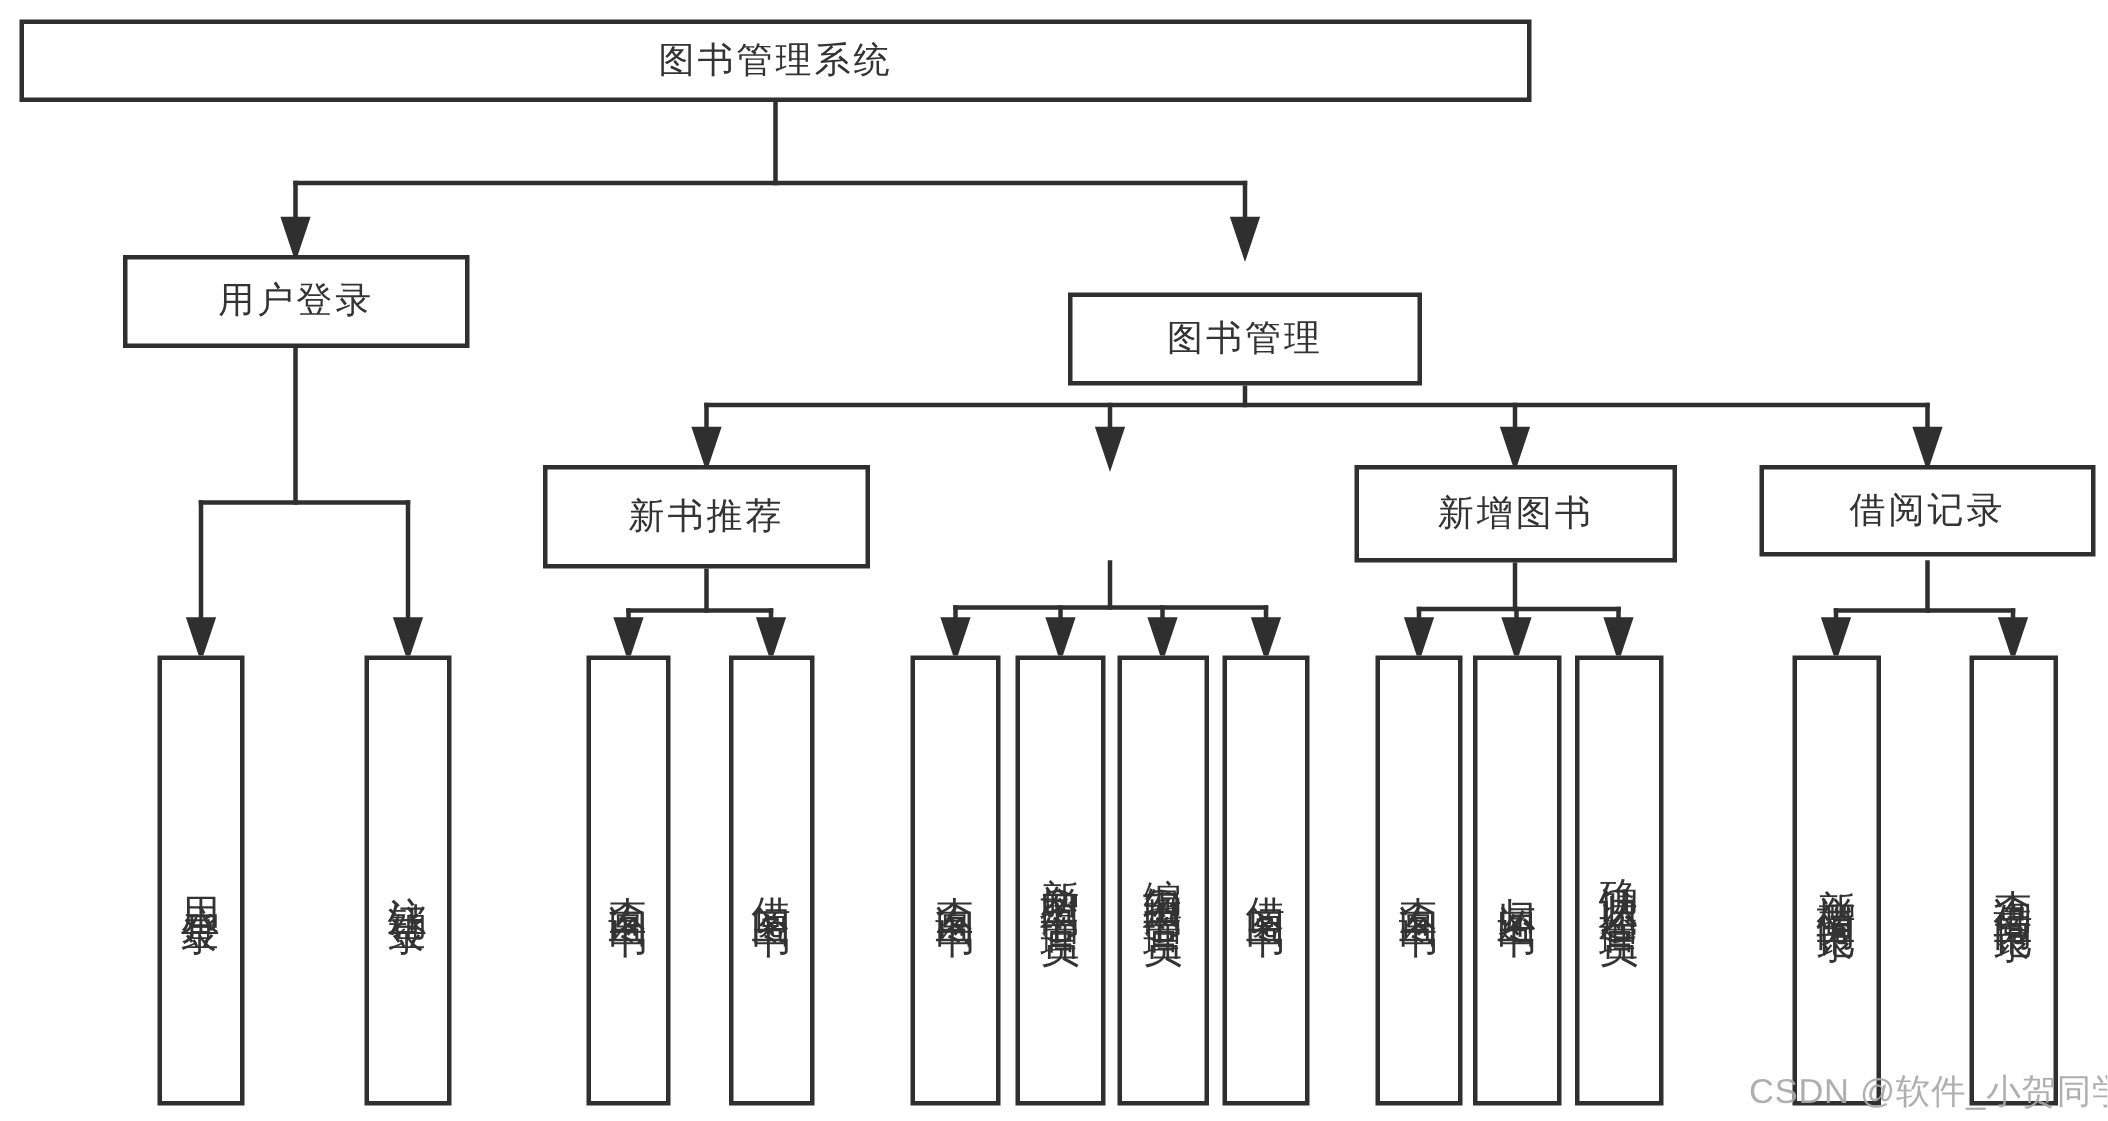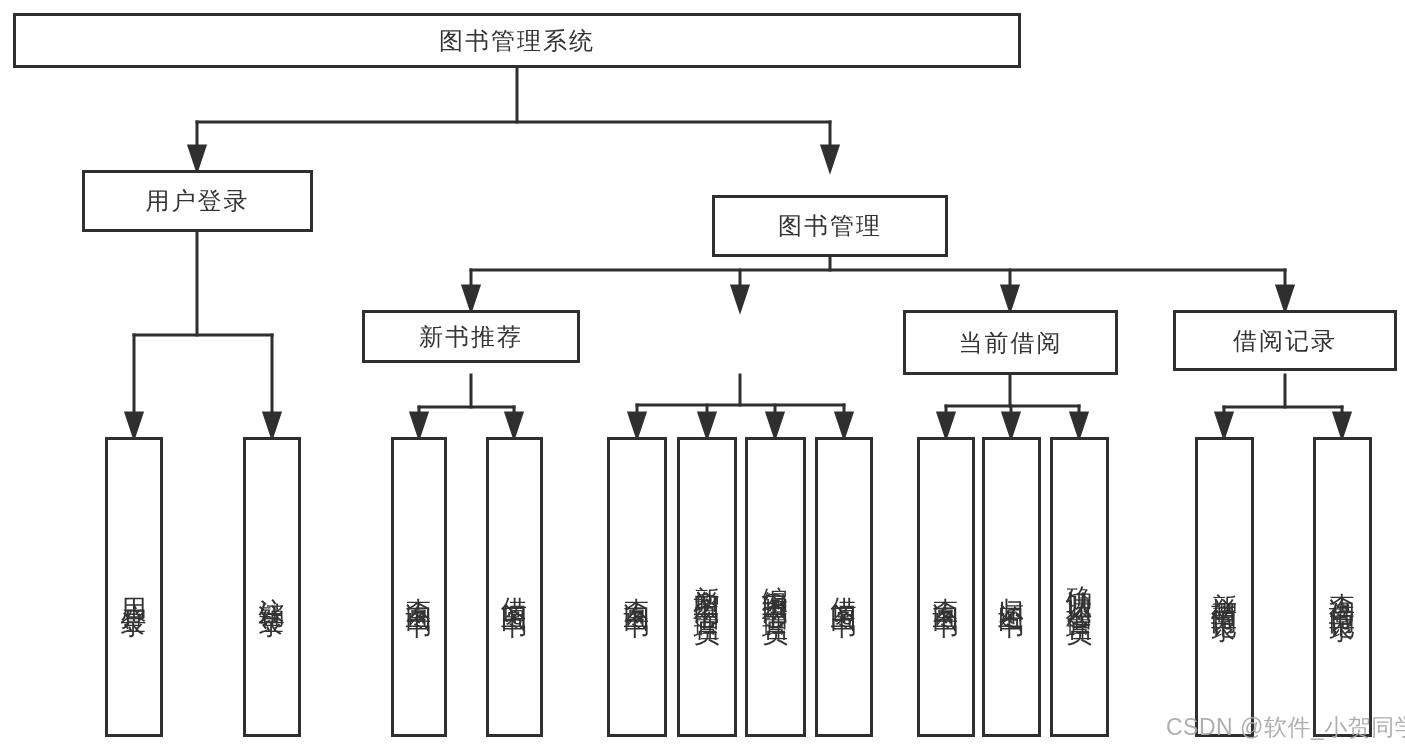--- a/index.html
+++ b/index.html
@@ -141,25 +141,25 @@
     <span class="hlabel">图书管理系统</span>
   </div>
 
   <div class="node" style="left:82px; top:170px; width:231px; height:62px;">
     <span class="hlabel">用户登录</span>
   </div>
   <div class="node" style="left:712px; top:170px; width:236px; height:62px;margin-top:25px;">
     <span class="hlabel">图书管理</span>
   </div>
 
-  <div class="node" style="left:362px; top:310px; width:218px; height:53px;">
+  <div class="node" style="left:362px; top:310px; width:218px; height:69px;">
     <span class="hlabel">新书推荐</span>
   </div>
   <div class="node" style="left:903px; top:310px; width:215px; height:65px;">
-    <span class="hlabel">当前借阅</span>
+    <span class="hlabel">新增图书</span>
   </div>
   <div class="node" style="left:1173px; top:310px; width:224px; height:61px;">
     <span class="hlabel">借阅记录</span>
   </div>
 
   <div class="node" style="left:105px; top:437px; width:58px; height:300px;">
     <span class="vtext">用户登录</span>
   </div>
   <div class="node" style="left:243px; top:437px; width:58px; height:300px;">
     <span class="vtext">注销登录</span>

